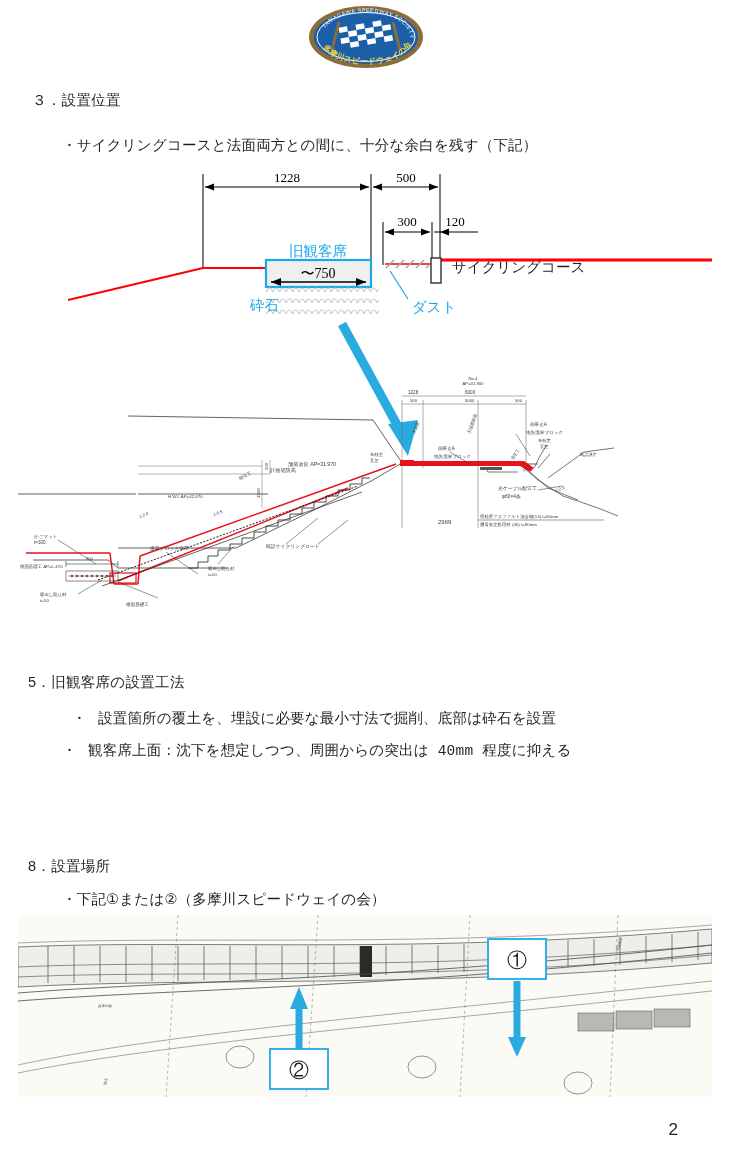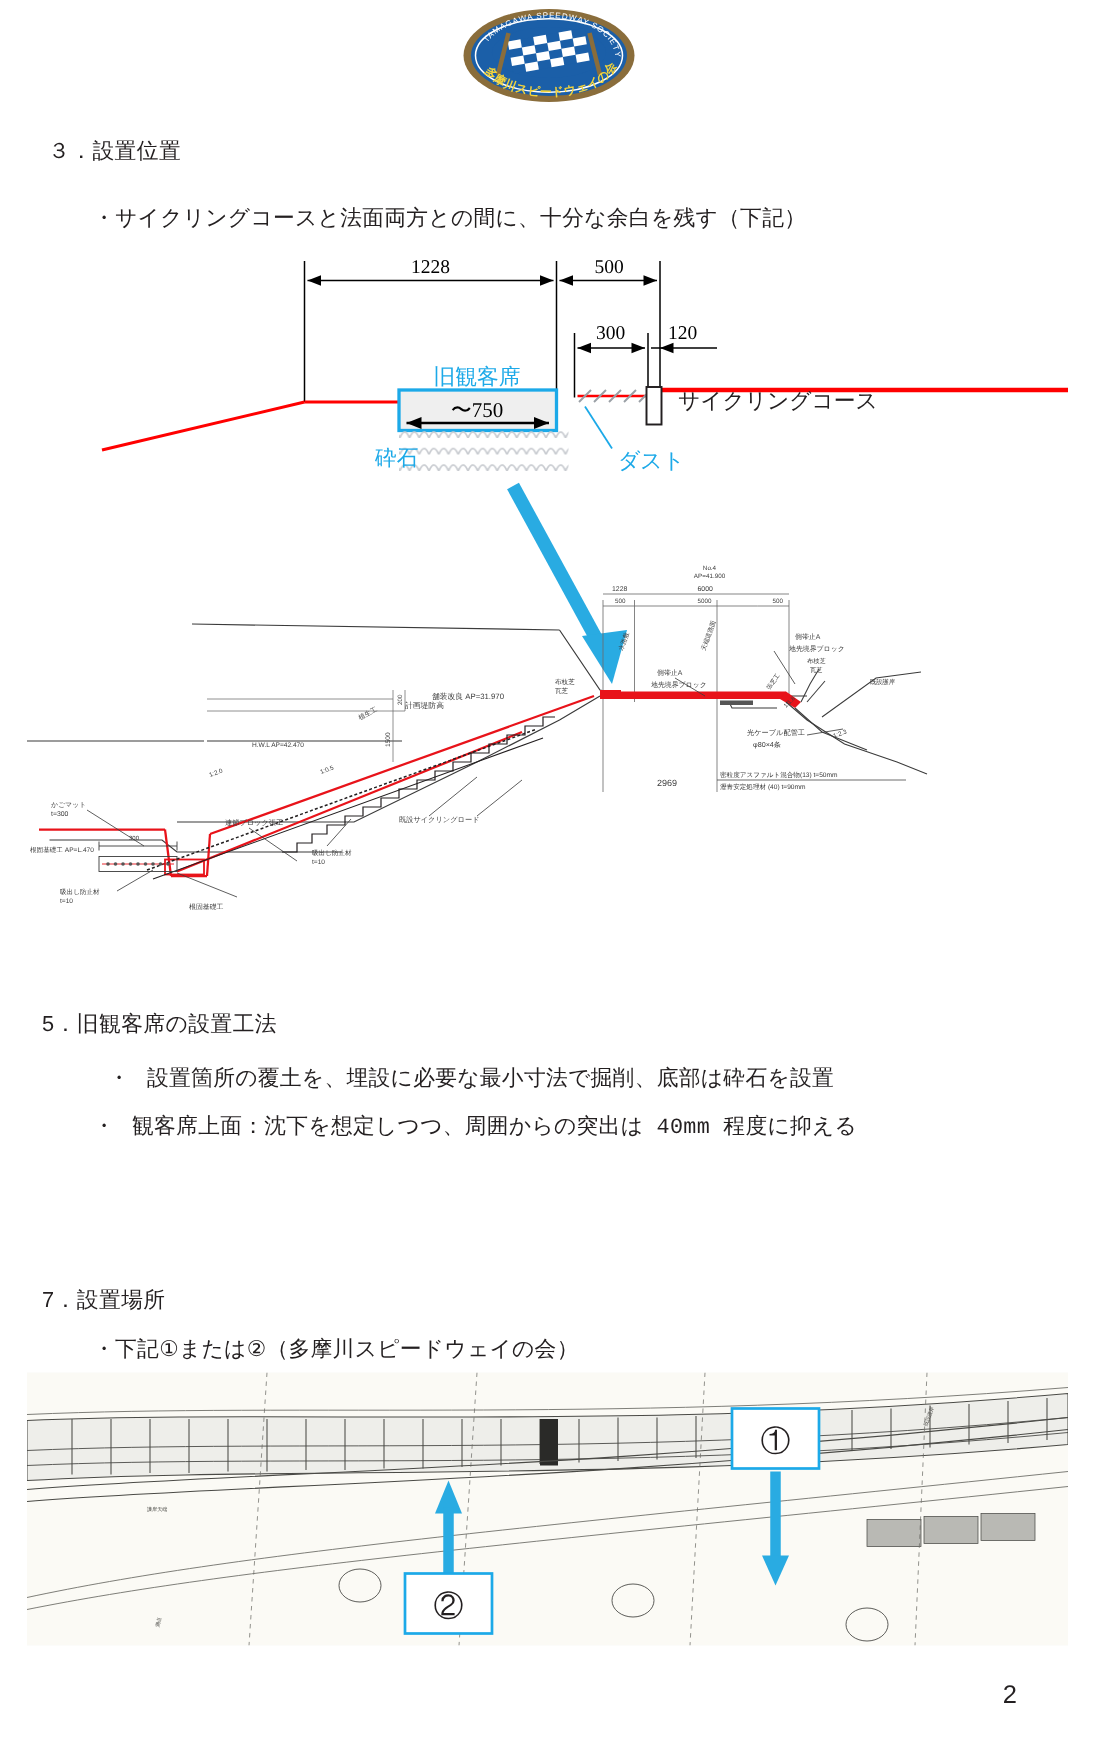--- a/index.html
+++ b/index.html
@@ -385,21 +385,21 @@
 
   <div class="section-heading" style="left:28px; top:673px;">5．旧観客席の設置工法</div>
 
   <div class="dash-line" style="left:62px; top:709px;margin-left:10px;">
     <span class="dash-mark">・</span><span>設置箇所の覆土を、埋設に必要な最小寸法で掘削、底部は砕石を設置</span>
   </div>
   <div class="dash-line" style="left:62px; top:741px;font-family:Liberation Mono, monospace;">
     <span class="dash-mark">・</span><span>観客席上面：沈下を想定しつつ、周囲からの突出は 40mm 程度に抑える</span>
   </div>
 
-  <div class="section-heading" style="left:28px; top:857px;">7．設置場所</div>
+  <div class="section-heading" style="left:28px; top:857px;">8．設置場所</div>
   <div class="bullet-line" style="left:62px; top:890px;">・下記①または②（多摩川スピードウェイの会）</div>
 
   <div id="plan-image">
     <svg width="694" height="182" viewBox="0 0 694 182">
       <rect x="0" y="0" width="694" height="182" fill="#fbfaf5"></rect>
 
       <g fill="none" stroke="#6f6f6a" stroke-width="0.6">
         <path d="M 0 28 C 180 20 400 34 694 10"></path>
         <path d="M 0 36 C 180 28 400 42 694 18"></path>
         <path d="M 0 58 C 200 48 420 62 694 30"></path>

